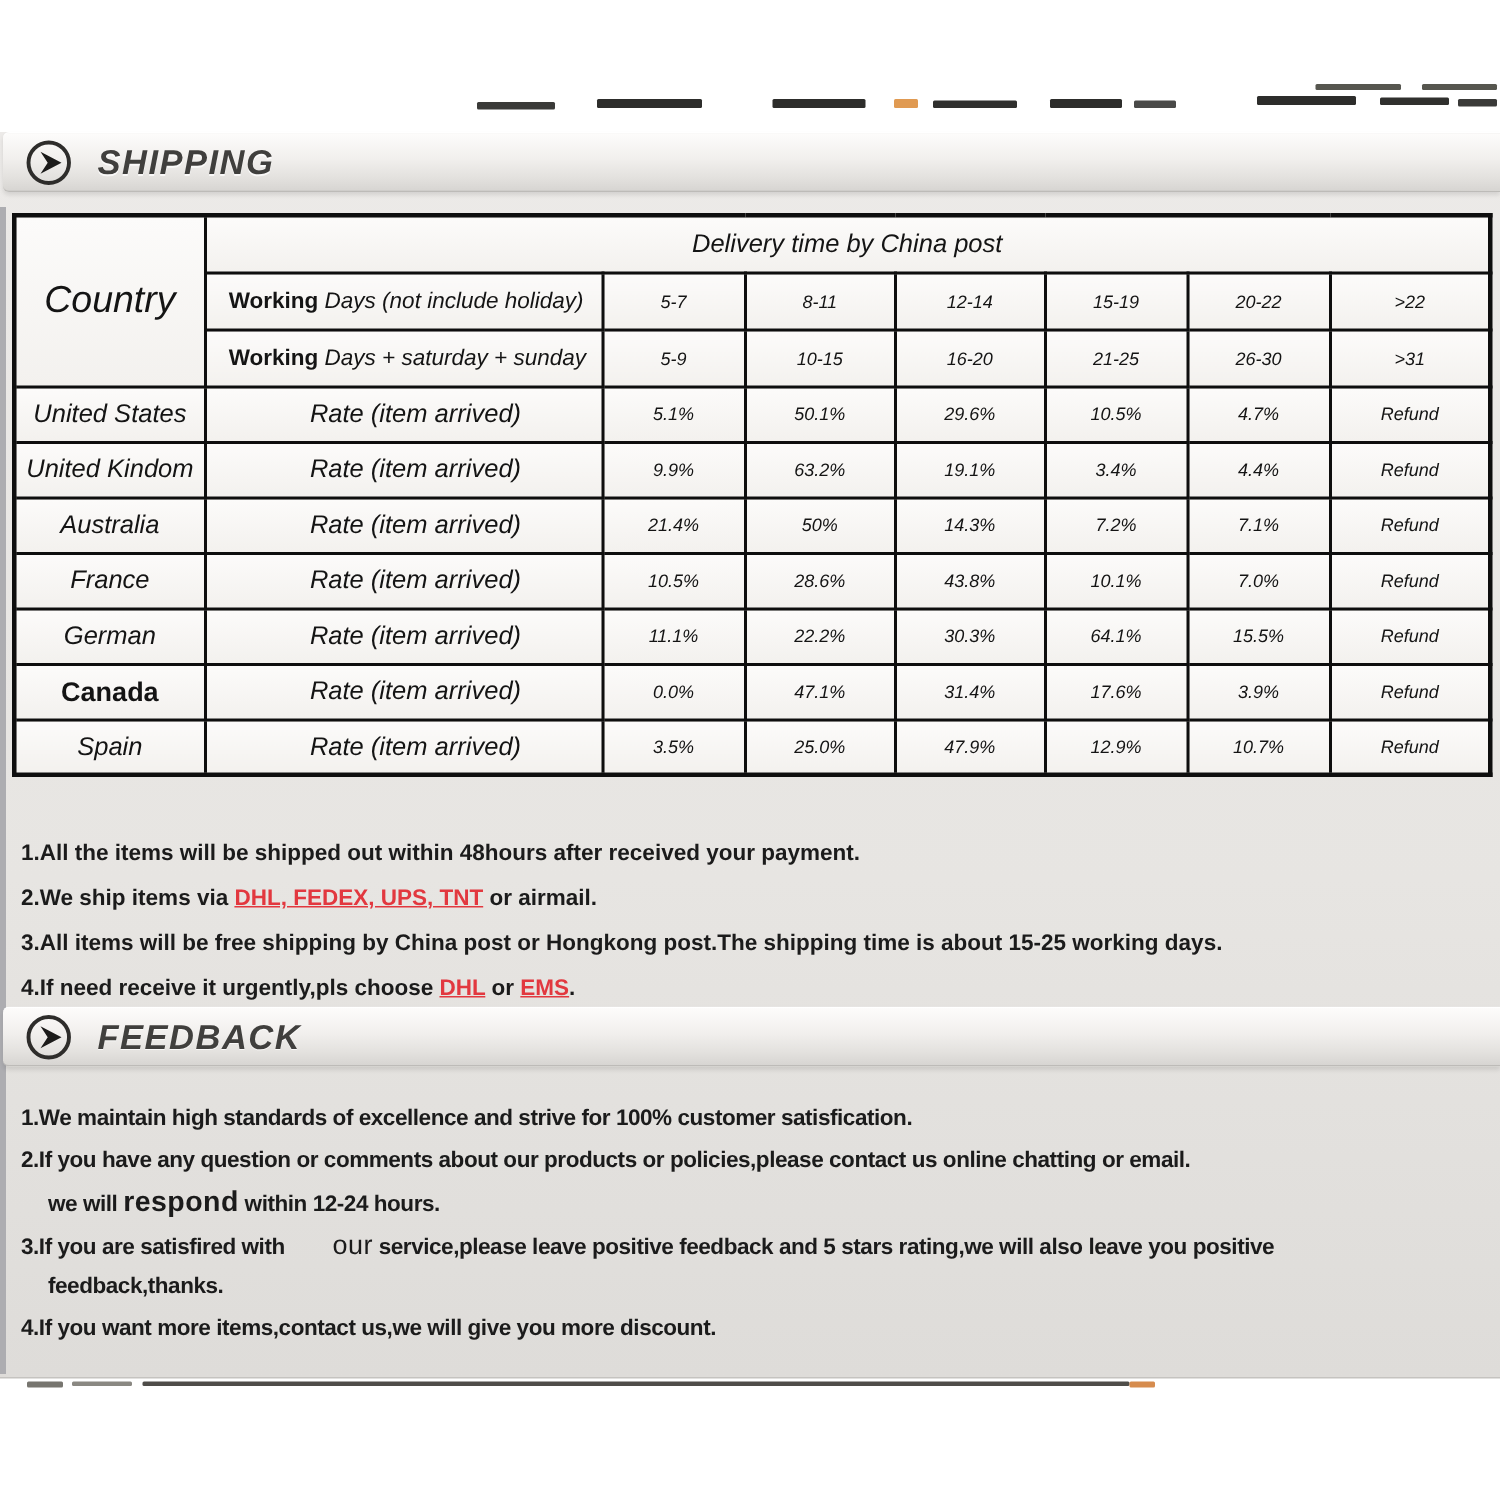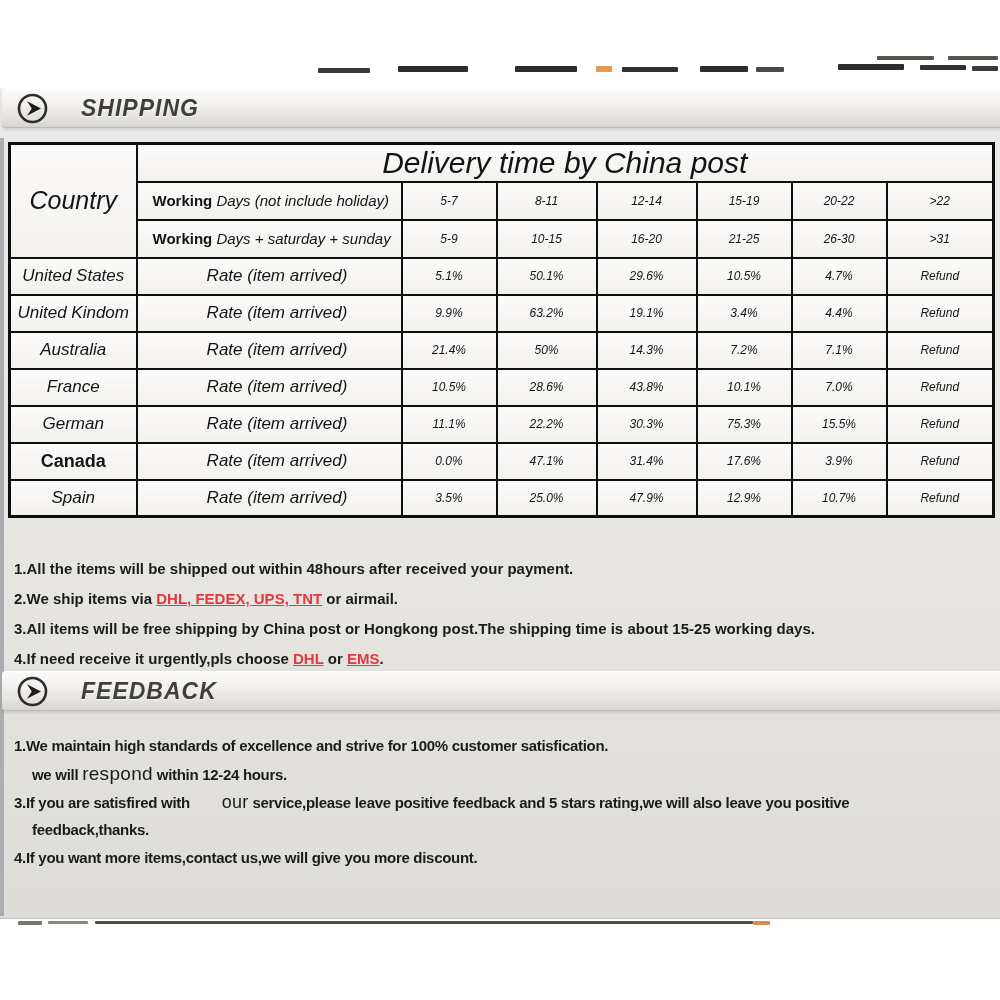--- a/index.html
+++ b/index.html
@@ -26,21 +26,21 @@
   }
 
   
   .banner {
     position:absolute; left:2px; right:0; height:40px;
     background:linear-gradient(180deg,#fdfcfb 0%, #f1efed 45%, #e3e1de 78%, #d7d5d2 100%);
     border-top:1px solid #ffffff;
     border-bottom:1px solid #bdbbb8;
     border-radius:4px 0 0 4px;
     box-shadow:0 2px 3px rgba(0,0,0,0.10);
-    display:flex; align-items:center; padding-left:14px;gap:16px;
+    display:flex; align-items:center; padding-left:14px;
   }
   .banner-title {
     font-size:23px; font-weight:700; font-style:italic; letter-spacing:1px;
     color:#403f3d; margin-left:16px; text-shadow:0 1px 0 rgba(255,255,255,0.75);
   }
   .arrow-icon { flex:0 0 auto; display:block; }
 
   
   table.delivery {
     position:absolute; left:8px; top:54px;
@@ -52,39 +52,39 @@
     border:2px solid #0e0e0e;
     background:linear-gradient(180deg,#fcfbfa 0%, #f3f1ee 100%);
     text-align:center; vertical-align:middle;
     font-style:italic; color:#141414;
     overflow:hidden; white-space:nowrap;
   }
   tr.r-title  { height:38px; }
   tr.r-head   { height:38px; }
   tr.r-data   { height:37px; }
   td.c-country-hdr { font-size:25px; }
-  td.c-title       { font-size:30px;margin-top:32px; }
+  td.c-title       { font-size:17px;margin-top:32px; }
   td.c-wlabel { font-size:15px; text-align:center; padding:0 15px; }
   td.c-wlabel b { font-style:normal; font-weight:700; }
   td.c-wlabel span { font-style:italic; }
   td.c-days   { font-size:12px;margin-left:12px; }
   td.c-name   { font-size:17px; }
   td.c-name.bold { font-style:normal; font-weight:700; font-size:18px; }
   td.c-rate   { font-size:17px;padding-left:16px; }
   td.c-val    { font-size:12px; }
 
   
   .notes { position:absolute; left:14px; font-weight:700; white-space:nowrap; }
   .notes-shipping { top:466px; font-size:15px; }
   .notes-shipping .line { height:30px; line-height:30px; }
   .notes-feedback { top:644px; font-size:15px; letter-spacing:-0.3px; }
   .notes-feedback .line { height:28px; line-height:28px; }
   .red { color:var(--accent-red,#e2383f);text-decoration:underline; }
   .indent { padding-left:18px; }
-  .font-alt { font-weight:400; font-size:19px; letter-spacing:0.3px;text-align:right; }
+  .font-alt { font-weight:700; font-size:19px; letter-spacing:0.3px;text-align:right; }
   .font-alt2 { font-weight:400; font-size:18px; letter-spacing:0.3px;margin-left:28px; }
 </style>
 </head>
 <body>
 
 <div>
   <i class="frag" style="left:318px;top:68px;width:52px;height:5px;background:#3a3a38"></i>
   <i class="frag" style="left:398px;top:66px;width:70px;height:6px;background:#2d2d2b"></i>
   <i class="frag" style="left:515px;top:66px;width:62px;height:6px;background:#2d2d2b"></i>
   <i class="frag" style="left:596px;top:66px;width:16px;height:6px;background:#e09a52"></i>
@@ -184,21 +184,21 @@
       <td class="c-val">10.1%</td>
       <td class="c-val">7.0%</td>
       <td class="c-val">Refund</td>
     </tr>
     <tr class="r-data">
       <td class="c-name">German</td>
       <td class="c-rate">Rate (item arrived)</td>
       <td class="c-val">11.1%</td>
       <td class="c-val">22.2%</td>
       <td class="c-val">30.3%</td>
-      <td class="c-val">75.3%</td>
+      <td class="c-val">64.1%</td>
       <td class="c-val">15.5%</td>
       <td class="c-val">Refund</td>
     </tr>
     <tr class="r-data">
       <td class="c-name bold">Canada</td>
       <td class="c-rate">Rate (item arrived)</td>
       <td class="c-val">0.0%</td>
       <td class="c-val">47.1%</td>
       <td class="c-val">31.4%</td>
       <td class="c-val">17.6%</td>
@@ -228,20 +228,21 @@
   <div class="banner" style="top:583px">
     <svg class="arrow-icon" width="33" height="33" viewBox="0 0 33 33">
       <circle cx="16.5" cy="16.5" r="13.5" fill="none" stroke="#2e2d2b" stroke-width="2.6"></circle>
       <path d="M11 9.2 L25 16.5 L11 23.8 L15.8 16.5 Z" fill="#1c1b1a"></path>
     </svg>
     <span class="banner-title">FEEDBACK</span>
   </div>
 
   <div class="notes notes-feedback">
     <div class="line"><span>1.We maintain high standards of excellence and strive for 100% customer satisfication.</span></div>
+    <div class="line"><span>2.If you have any question or comments about our products or policies,please contact us online chatting or email.</span></div>
     <div class="line indent"><span>we will </span><span class="font-alt">respond</span><span> within 12-24 hours.</span></div>
     <div class="line"><span>3.If you are satisfired with </span><span class="font-alt2">our</span><span> service,please leave positive feedback and 5 stars rating,we will also leave you positive</span></div>
     <div class="line indent"><span>feedback,thanks.</span></div>
     <div class="line"><span>4.If you want more items,contact us,we will give you more discount.</span></div>
   </div>
 
 </div>
 
 <div>
   <i class="frag" style="left:18px;top:921px;width:24px;height:4px;background:#77756f"></i>

